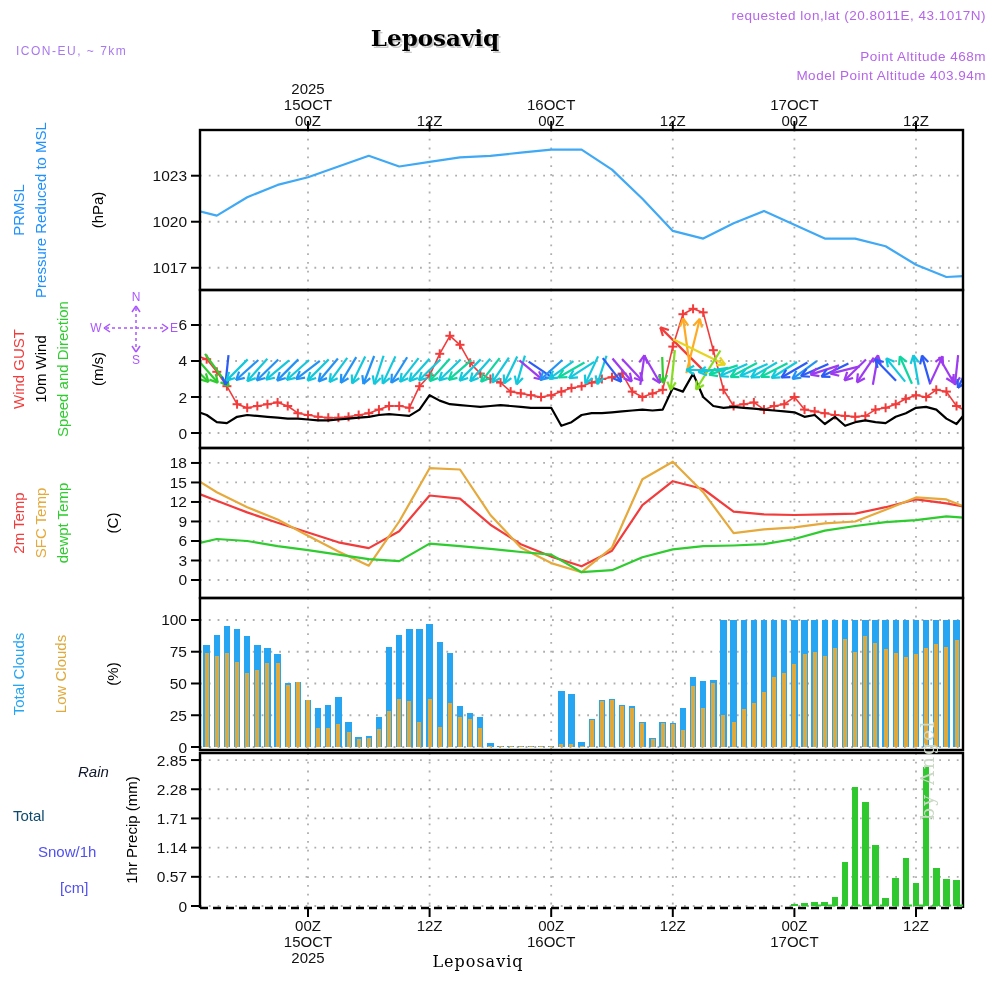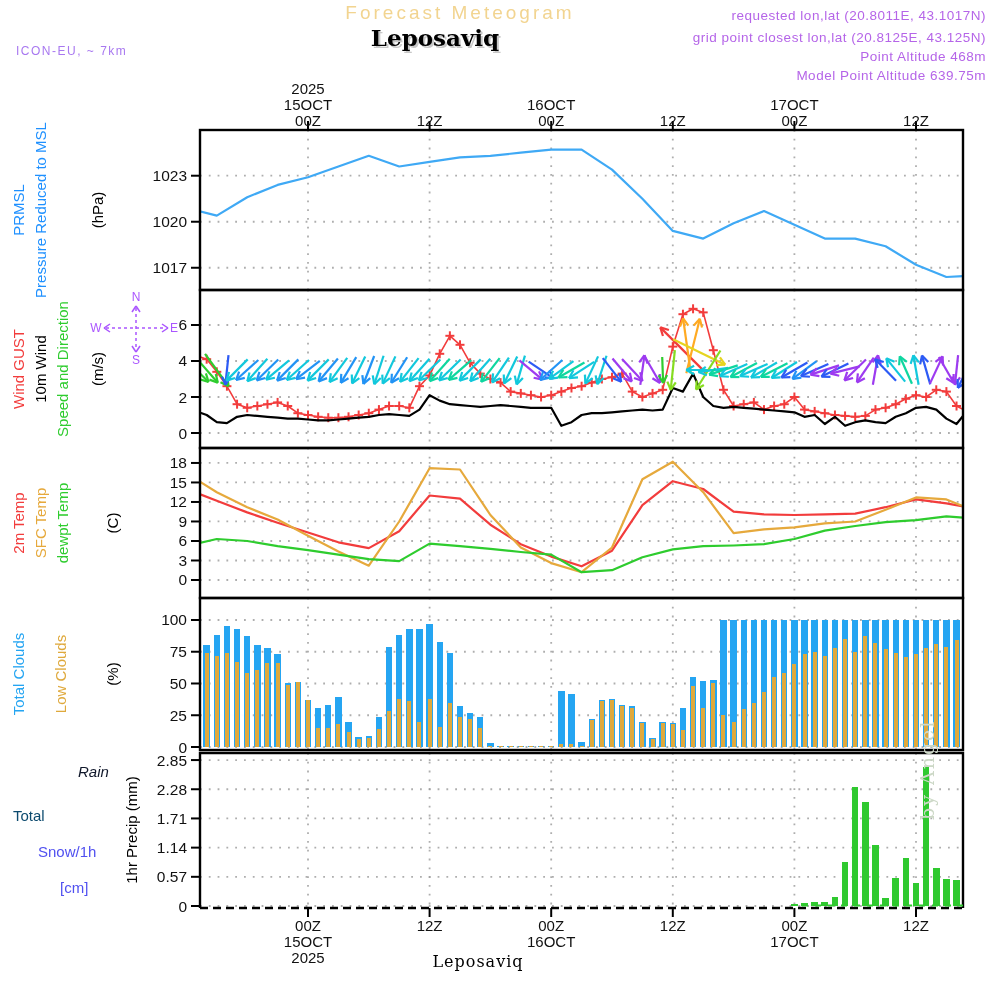--- a/index.html
+++ b/index.html
@@ -18,26 +18,24 @@
                   font-family:"DejaVu Serif",serif;font-size:16px;letter-spacing:1px}
   .watermark{position:absolute;left:898px;top:630px;width:130px;height:130px;color:#ccd8c6;
              font-family:"DejaVu Serif",serif;font-size:19px;letter-spacing:2px;white-space:nowrap;
              transform:translate(18px,60px) rotate(-90deg)}
   svg{position:absolute;left:0;top:0}
 </style>
 </head>
 <body>
 
 <div id="stage">
-  <div class="hdr banner">Forecast Meteogram</div>
   <div class="hdr station">Leposaviq</div>
   <div class="hdr pr" style="top:8px">requested lon,lat (20.8011E, 43.1017N)</div>
-  <div class="hdr pr" style="top:30px">grid point closest lon,lat (20.8125E, 43.125N)</div>
   <div class="hdr pr" style="top:49px">Point Altitude 468m</div>
-  <div class="hdr pr" style="top:68px">Model Point Altitude 639.75m</div>
+  <div class="hdr pr" style="top:68px">Model Point Altitude 403.94m</div>
   <div class="hdr model">ICON-EU, ~ 7km</div>
 
   <svg id="plot" width="1000" height="1000">
       <g>
         <g>
           <line x1="308" y1="130" x2="308" y2="290" stroke="#9a9a9a" stroke-width="1.8" stroke-dasharray="1.8 7" stroke-opacity="0.8" fill="none"></line>
           <line x1="429.5996" y1="130" x2="429.5996" y2="290" stroke="#9a9a9a" stroke-width="1.8" stroke-dasharray="1.8 7" stroke-opacity="0.8" fill="none"></line>
           <line x1="551.1992" y1="130" x2="551.1992" y2="290" stroke="#9a9a9a" stroke-width="1.8" stroke-dasharray="1.8 7" stroke-opacity="0.8" fill="none"></line>
           <line x1="672.7988" y1="130" x2="672.7988" y2="290" stroke="#9a9a9a" stroke-width="1.8" stroke-dasharray="1.8 7" stroke-opacity="0.8" fill="none"></line>
           <line x1="794.3984" y1="130" x2="794.3984" y2="290" stroke="#9a9a9a" stroke-width="1.8" stroke-dasharray="1.8 7" stroke-opacity="0.8" fill="none"></line>

